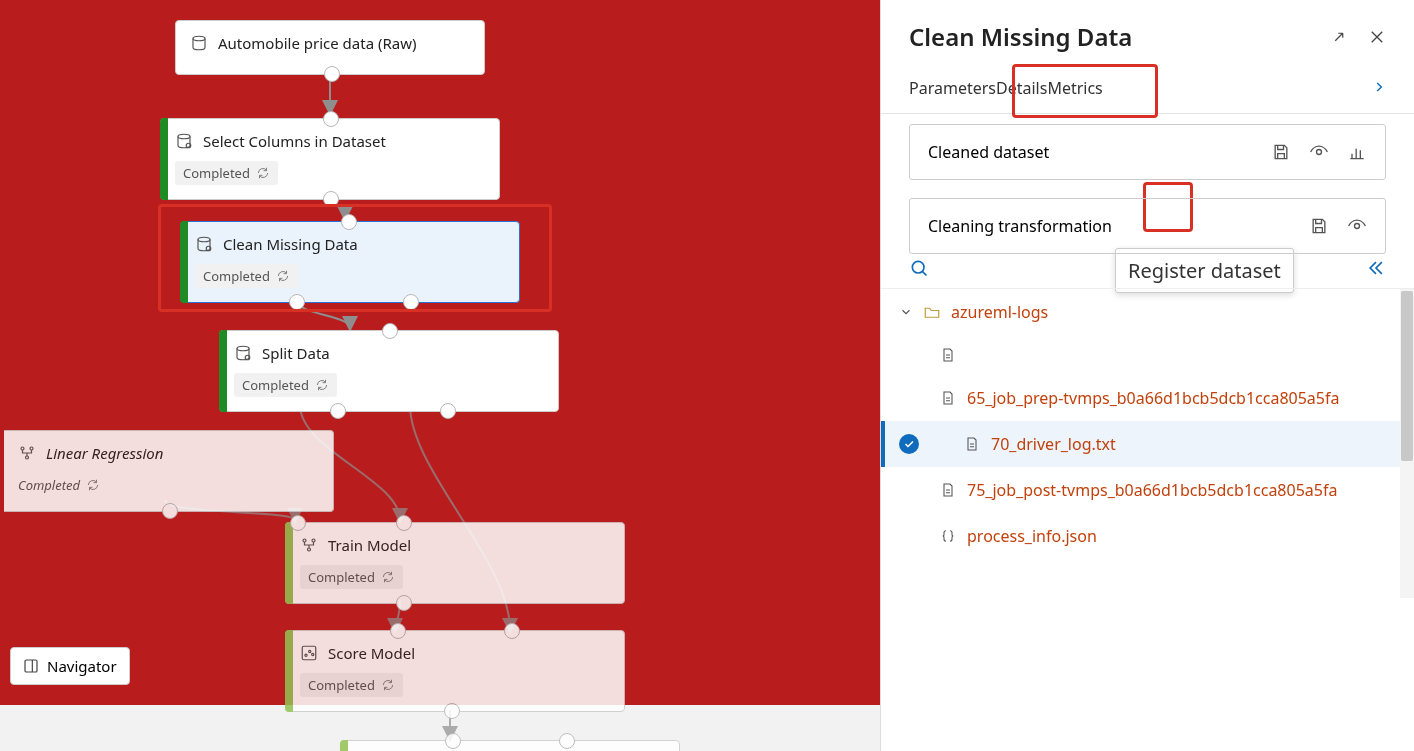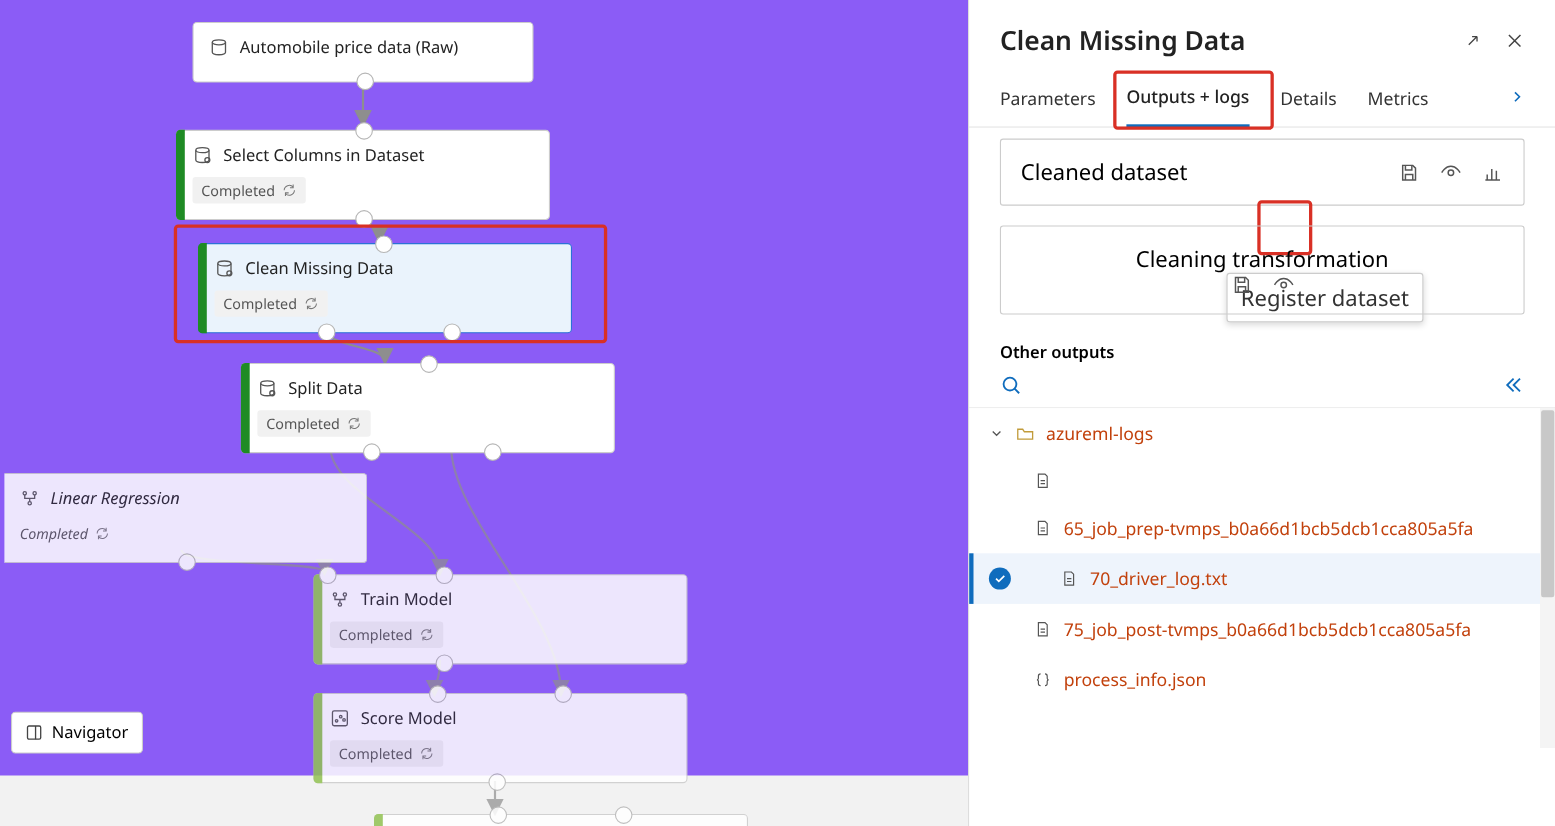--- a/index.html
+++ b/index.html
@@ -1,19 +1,19 @@
 <!DOCTYPE html>
 <html><head>
 <meta charset="utf-8">
 <style>
   * { box-sizing: border-box; margin: 0; padding: 0; font-family: "Segoe UI", -apple-system, system-ui, sans-serif; }
   body { width: 1414px; height: 751px; overflow: hidden; background: #f2f2f2; position: relative; }
 
   
-  .canvas { position: absolute; left: 0; top: 0; width: 880px; height: 705px; background: #8b5cf6; }
+  .canvas { position: absolute; left: 0; top: 0; width: 880px; height: 705px; background: #b91c1c; }
   .canvas svg.connectors { position:absolute; left:0; top:0; width:880px; height:751px; pointer-events:none; }
 
   .node { position:absolute; background:#fff; border:1px solid #ccc; border-radius:4px; padding:12px 14px 14px 14px; }
   .node.greenbar::before { content:""; position:absolute; left:-1px; top:-1px; bottom:-1px; width:8px; background:#1f8b24; border-radius:4px 0 0 4px; }
   .node.greenbar.light::before { background:#92c353; }
   .node-title { display:flex; align-items:center; gap:10px; font-size:15px; color:#222; }
   .node-title svg { width:18px; height:18px; stroke:#555; fill:none; }
   .status { display:inline-flex; align-items:center; gap:6px; background:#f1f1f1; color:#555; font-size:13px; border-radius:3px; padding:3px 8px; margin-top:10px; }
   .status.bare { background:transparent; padding-left:0; }
   .status svg { width:14px; height:14px; }
@@ -25,30 +25,30 @@
 
   .navigator { position:absolute; left:10px; bottom:20px; background:#fff; border:1px solid #ccc; border-radius:4px; padding:8px 12px; display:flex; align-items:center; gap:8px; font-size:15px;text-align:right; }
 
   
   .panel { position:absolute; right:0; top:0; width:534px; height:751px; background:#fff; border-left:1px solid #ddd; }
   .panel-head { display:flex; align-items:center; justify-content:space-between; padding:20px 28px 10px 28px; }
   .panel-head h1 { font-size:24px; font-weight:600; color:#222; }
   .panel-head .actions { display:flex; gap:20px; }
   .panel-head .actions svg { width:18px; height:18px; stroke:#444; }
 
-  .tabs { display:flex; align-items:center; gap:28px; padding:0 28px; border-bottom:1px solid #e4e4e4; position:relative; }
+  .tabs { display:flex; align-items:center; padding:0 28px; border-bottom:1px solid #e4e4e4; position:relative; }
   .tab { padding:14px 0; font-size:16px; color:#333; cursor:pointer; }
   .tab.active { color:#222; font-weight:500; border-bottom:3px solid #0f6cbd; margin-bottom:-1px; }
   .tabs .chev { margin-left:auto; color:#0f6cbd; }
 
   .section { padding:18px 28px 6px 28px; }
   .section-head { display:flex; align-items:center; gap:14px; font-size:15px; color:#222; font-weight:600; }
   .link { color:#0f6cbd; font-weight:400; display:flex; align-items:center; gap:6px; cursor:pointer; }
 
-  .output-row { border:1px solid #ccc; border-radius:3px; margin:10px 28px 0 28px; padding:16px 18px; display:flex; align-items:center; justify-content:space-between; font-size:20px; position:relative; }
+  .output-row { border:1px solid #ccc; border-radius:3px; margin:10px 28px 0 28px; padding:16px 18px; display:flex; align-items:center; justify-content:space-between; font-size:16px; position:relative; }
   .output-row .icons { display:flex; gap:18px; }
   .output-row .icons svg { width:20px; height:20px; stroke:#555; fill:none; cursor:pointer; }
 
   .tooltip { position:absolute; background:#fff; border:1px solid #ccc; border-radius:3px; padding:8px 12px; font-size:20px; color:#333; box-shadow:0 2px 6px rgba(0,0,0,0.15); white-space:nowrap; }
 
   .other-head { padding:24px 28px 6px 28px; font-size:15px; font-weight:600; }
   .search-row { display:flex; align-items:center; justify-content:space-between; padding:4px 28px 10px 28px; }
   .search-row svg { width:20px; height:20px; }
 
   .tree { position:relative; overflow:hidden; border-top:1px solid #eee; height:310px; }
@@ -257,21 +257,20 @@
           <path d="M7 17 L17 7 M17 7h-6 M17 7v6"></path>
         </svg>
       <svg viewBox="0 0 24 24" fill="none" stroke-width="1.8">
           <path d="M5 5l14 14M19 5L5 19"></path>
         </svg>
     </div>
   </div>
 
   <div class="tabs">
     <div class="tab">Parameters</div>
-    <div class="tab active">Outputs + logs</div>
     <div class="tab">Details</div>
     <div class="tab">Metrics</div>
     <div class="chev">
       <svg width="14" height="14" viewBox="0 0 24 24" fill="none" stroke="#0f6cbd" stroke-width="2.5">
           <path d="M9 5l7 7-7 7"></path>
         </svg>
     </div>
   </div>
   <div class="red-box-sm" style="left:131px; top:64px; width:146px; height:54px;"></div>
 
@@ -290,35 +289,34 @@
       <svg viewBox="0 0 24 24" stroke-width="1.6">
           <path d="M4 20h16M6 20v-6M11 20V8M16 20v-10"></path>
         </svg>
     </div>
   </div>
   <div class="red-box-sm" style="left:262px; top:182px; width:50px; height:50px;"></div>
   <div class="tooltip" style="left:234px; top:248px;">
     <span>Register dataset</span>
   </div>
 
-  <div class="output-row" style="margin-top:18px;flex-direction:column;">
+  <div class="output-row" style="margin-top:18px;">
     <span>Cleaning transformation</span>
     <div class="icons">
       <svg viewBox="0 0 24 24" stroke-width="1.6">
           <path d="M5 4h11l3 3v13H5z"></path>
           <path d="M8 4v5h7V4M8 20v-6h8v6"></path>
         </svg>
       <svg viewBox="0 0 24 24" stroke-width="1.6">
           <path d="M2 12s3.5-7 10-7 10 7 10 7"></path>
           <circle cx="12" cy="12" r="3"></circle>
         </svg>
     </div>
   </div>
 
-  <div class="other-head">Other outputs</div>
   <div class="search-row">
     <svg viewBox="0 0 24 24" fill="none" stroke="#0f6cbd" stroke-width="2">
         <circle cx="11" cy="11" r="7"></circle>
         <path d="M21 21l-5-5"></path>
       </svg>
     <svg viewBox="0 0 24 24" fill="none" stroke="#0f6cbd" stroke-width="2" width="20" height="20">
         <path d="M12 5l-7 7 7 7M19 5l-7 7 7 7"></path>
       </svg>
   </div>
 

